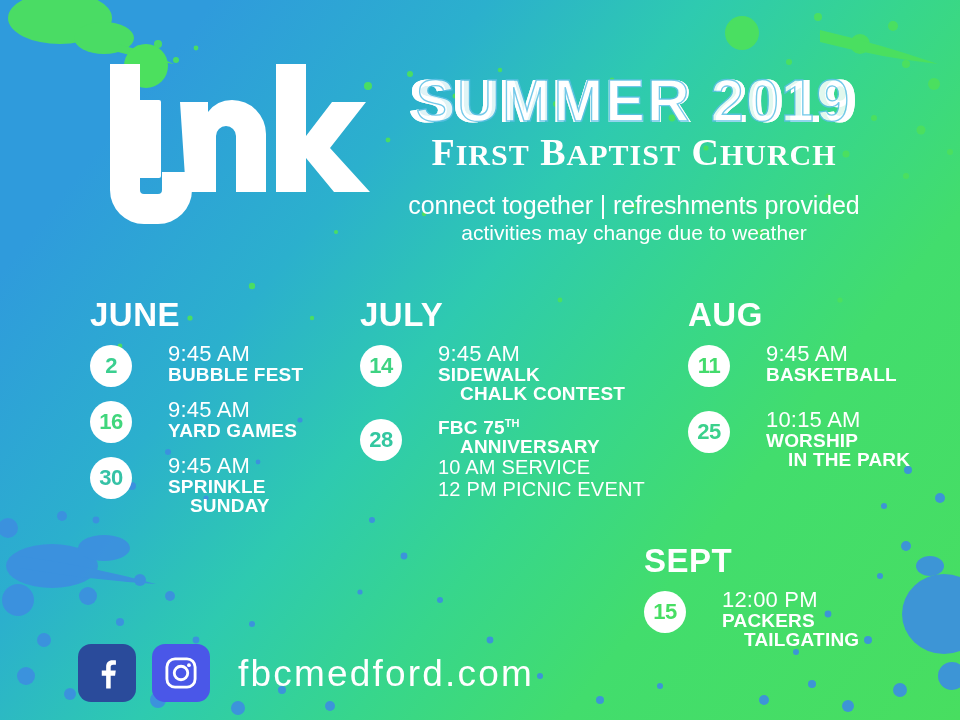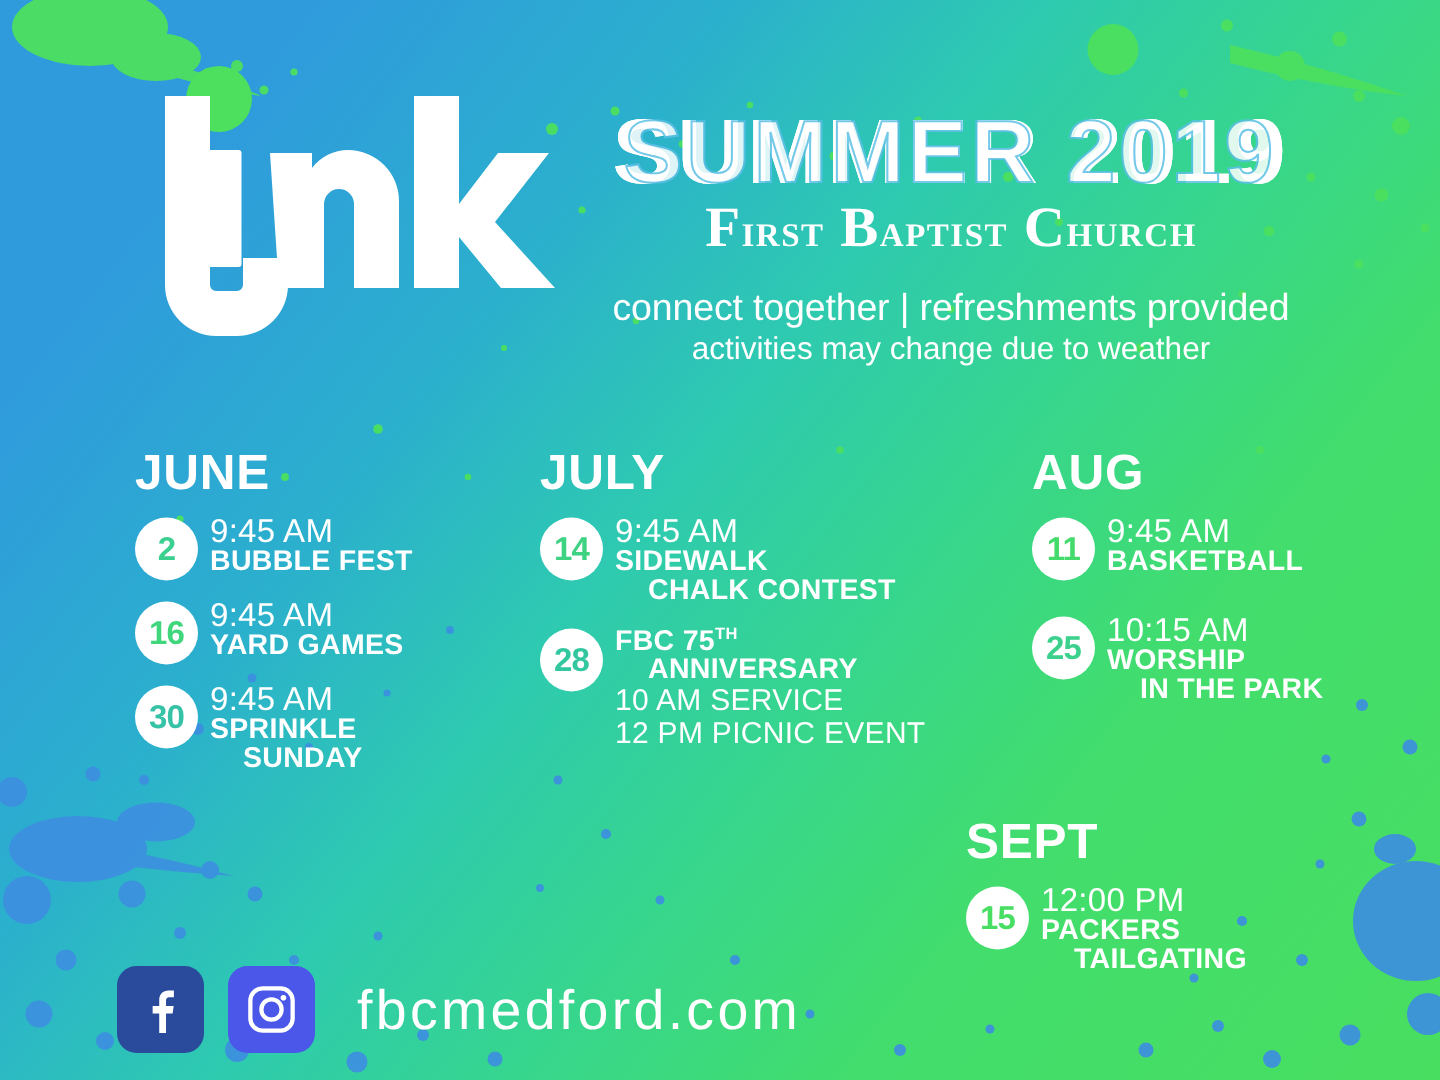--- a/index.html
+++ b/index.html
@@ -62,21 +62,21 @@
     transform:scale(.965);
     transform-origin:center center;
     pointer-events:none;
   }
   .fbc{
     font-size:38px;line-height:1.05;font-weight:700;
     letter-spacing:1px;margin-top:2px;
     font-family:"Liberation Serif","DejaVu Serif",serif;
   }
   .fbc .cap{font-size:38px;}
-  .fbc .sm{font-size:22px;}
+  .fbc .sm{font-size:30px;}
   .tag1{font-size:25px;font-weight:400;line-height:1.15;margin-top:19px;letter-spacing:-0.1px;}
   .tag2{font-size:21px;font-weight:400;line-height:1.15;margin-top:1px;}
 
   
   .cols{position:absolute;left:0;top:298px;width:960px;}
   .col{position:absolute;}
   .col-june{left:90px;top:0;width:280px;}
   .col-july{left:360px;top:0;width:300px;}
   .col-aug{left:688px;top:0;width:280px;}
   .col-sept{left:644px;top:246px;width:280px;}
@@ -98,21 +98,21 @@
   
   .col-june .ev-circle{color:#36c2a6;}
   .col-june .ev:nth-of-type(2) .ev-circle{color:#3bcf90;}
   .col-june .ev:nth-of-type(3) .ev-circle{color:#40d67c;}
   .col-july .ev-circle{color:#33c7a0;}
   .col-july .ev:nth-of-type(2) .ev-circle{color:#3ed382;}
   .col-aug .ev-circle{color:#3bd18c;}
   .col-aug .ev:nth-of-type(2) .ev-circle{color:#44db6c;}
   .col-sept .ev-circle{color:#47de63;}
 
-  .ev-body{margin-left:50px;}
+  .ev-body{margin-left:78px;}
   .ev-time{
     font-size:22px;font-weight:400;line-height:1.02;
     letter-spacing:0.2px;
   }
   .ev-name{
     font-size:19px;font-weight:700;line-height:1.0;
     letter-spacing:0.2px;
   }
   .ev-name .l2{display:block;padding-left:22px;}
   .ev-sub{font-size:20px;font-weight:400;line-height:1.1;letter-spacing:0.2px;}

